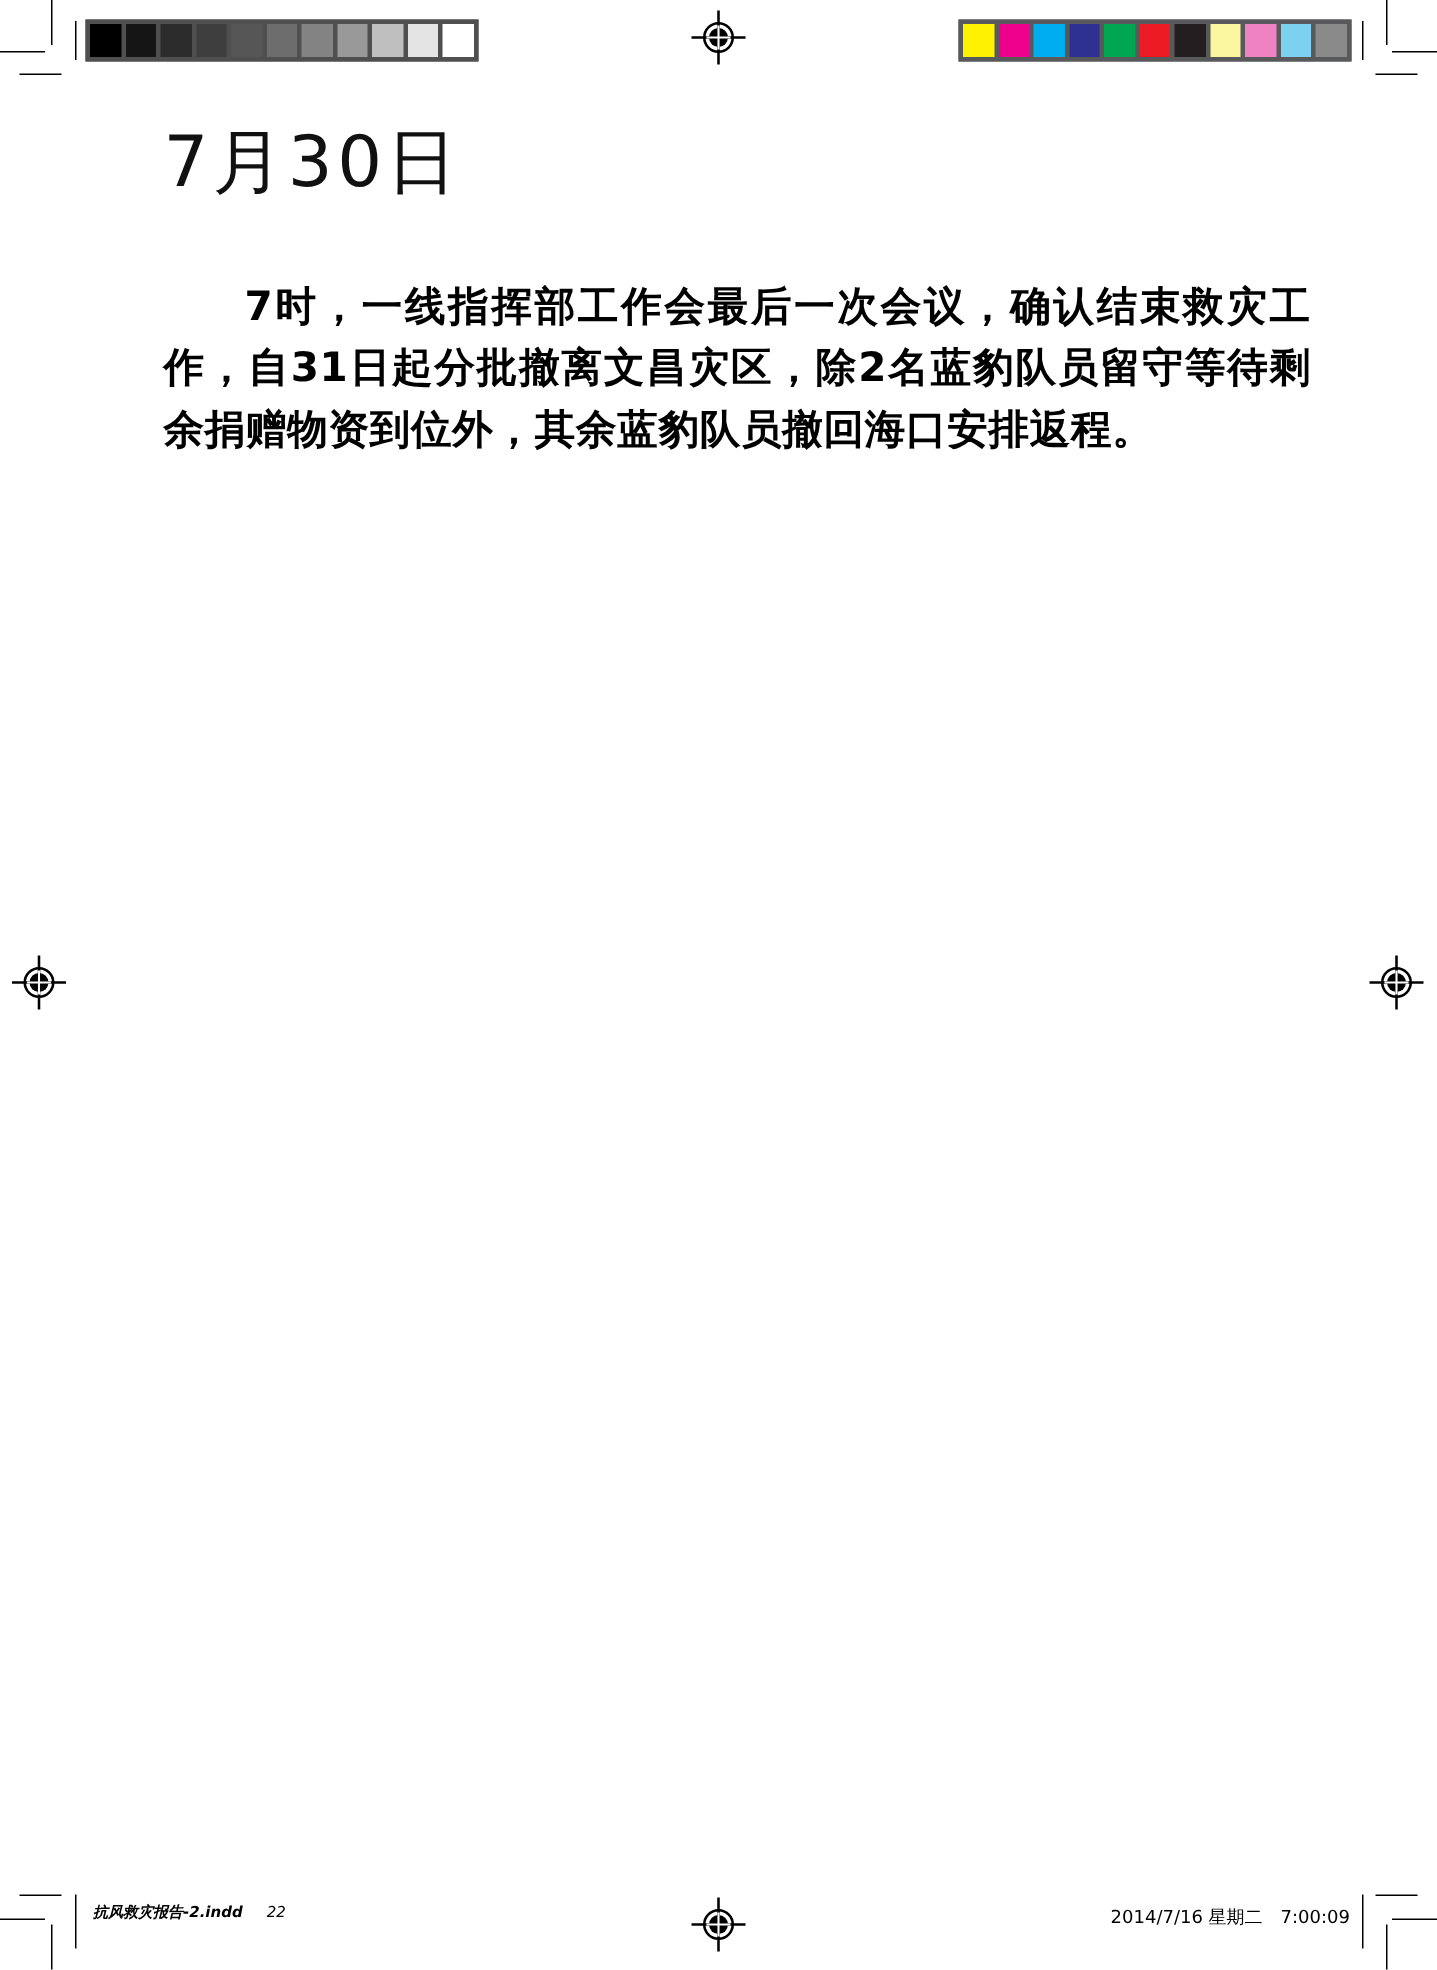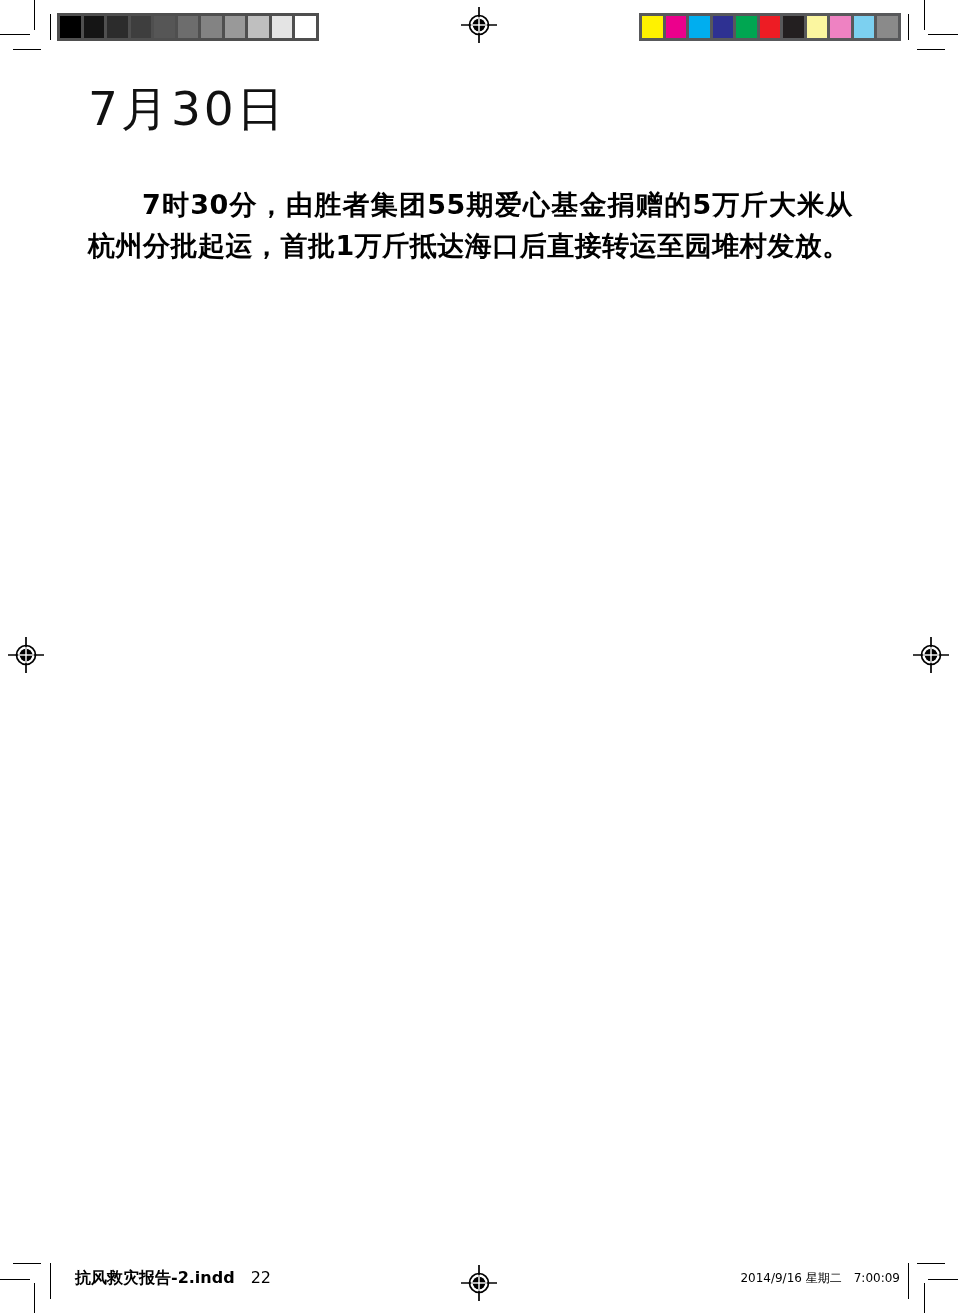--- a/index.html
+++ b/index.html
@@ -17,29 +17,29 @@
 
   
   .regmark{position:absolute;width:40px;height:40px;}
 
   
   .crop{position:absolute;background:#000;}
   .crop.h{height:1px;}
   .crop.v{width:1px;}
 
   
-  .content{position:absolute;left:88px;top:84px;width:765px;}
+  .content{position:absolute;left:109px;top:84px;width:765px;}
   .doc-title{font-size:47px;line-height:50px;font-weight:400;
              letter-spacing:3px;margin:0 0 50px 0;color:#111;}
   .para{font-size:27px;line-height:41px;font-weight:700;margin:0 0 38px 0;
         text-align:justify;text-indent:2em;letter-spacing:0.5px;}
 
   
-  .footer-left{position:absolute;left:75px;top:1268px;font-size:16px;
-               font-weight:600;white-space:nowrap;}
+  .footer-left{position:absolute;left:62px;top:1268px;font-size:10px;
+               font-weight:600;white-space:nowrap;font-style:italic;}
   .footer-left .pagenum{margin-left:16px;font-weight:400;}
   .footer-right{position:absolute;right:58px;top:1270px;font-size:12px;
                 white-space:nowrap;}
   .footer-right .time{margin-left:12px;}
 </style>
 </head>
 <body>
 
 <div class="page">
 
@@ -118,23 +118,23 @@
   <div class="crop v" style="left:50px;top:1263px;height:36px"></div>
   <div class="crop h" style="left:13px;top:1263px;width:28px"></div>
 
   <div class="crop v" style="left:924px;top:1283px;height:30px"></div>
   <div class="crop h" style="left:928px;top:1279px;width:30px"></div>
   <div class="crop v" style="left:908px;top:1263px;height:36px"></div>
   <div class="crop h" style="left:917px;top:1263px;width:28px"></div>
 
   <div class="content">
     <h1 class="doc-title">7月30日</h1>
-    <p class="para">7时30分，由胜者集团55期爱心基金捐赠的5万斤大米从杭州分批起运，首批1万斤抵达海口后直接转运至园堆村发放。</p>
+    <p class="para">7时，一线指挥部工作会最后一次会议，确认结束救灾工作，自31日起分批撤离文昌灾区，除2名蓝豹队员留守等待剩余捐赠物资到位外，其余蓝豹队员撤回海口安排返程。</p>
   </div>
 
   <div class="footer-left">
     <span>抗风救灾报告-2.indd</span><span class="pagenum">22</span>
   </div>
   <div class="footer-right">
-    <span>2014/9/16 星期二</span><span class="time">7:00:09</span>
+    <span>2014/7/16 星期二</span><span class="time">7:00:09</span>
   </div>
 
 </div>
 
 </body></html>

